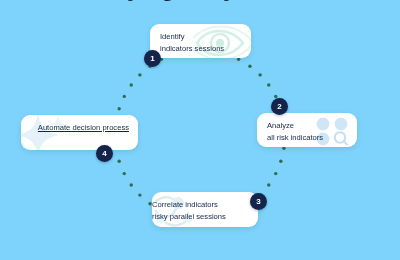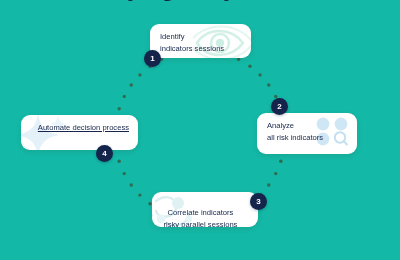--- a/index.html
+++ b/index.html
@@ -11,21 +11,21 @@
     width: 400px;
     height: 260px;
     overflow: hidden;
     font-family: "Liberation Sans", sans-serif;
   }
 
   #stage {
     position: relative;
     width: 400px;
     height: 260px;
-    background: #14b8a6;
+    background: #7dd3fc;
     overflow: hidden;
   }
 
   
   .title-clip {
     position: absolute;
     left: 0;
     top: -26px;
     width: 400px;
     text-align: center;
@@ -65,25 +65,25 @@
   .card-deco {
     position: absolute;
     z-index: 1;
     pointer-events: none;
   }
 
   
   #card-identify  { left: 150px; top: 24px;  width: 101px; height: 34px; }
   #card-identify .card-text  { padding: 7px 0 0 10px; }
 
-  #card-analyze   { left: 257px; top: 113px; width: 100px; height: 41px; }
+  #card-analyze   { left: 257px; top: 113px; width: 100px; height: 34px; }
   #card-analyze .card-text   { padding: 7px 0 0 10px; }
 
   #card-correlate { left: 152px; top: 192px; width: 106px; height: 35px; }
-  #card-correlate .card-text { padding: 7px 9px 0 0; text-align: center; margin-top: 8px; }
+  #card-correlate .card-text { padding: 7px 9px 0 0; text-align: left; }
 
   #card-automate  { left: 21px;  top: 115px; width: 117px; height: 35px; }
   #card-automate .card-text  { padding: 7px 9px 0 0; text-align: right; text-decoration: underline; }
 
   
   #deco-eye       { right: -4px;  top: -7px;  }
   #deco-grid      { right: 4px;   top: 3px;   }
   #deco-swirl     { left: -6px;   top: -3px;  }
   #deco-sparkle   { left: -7px;   top: -4px;  }
 

